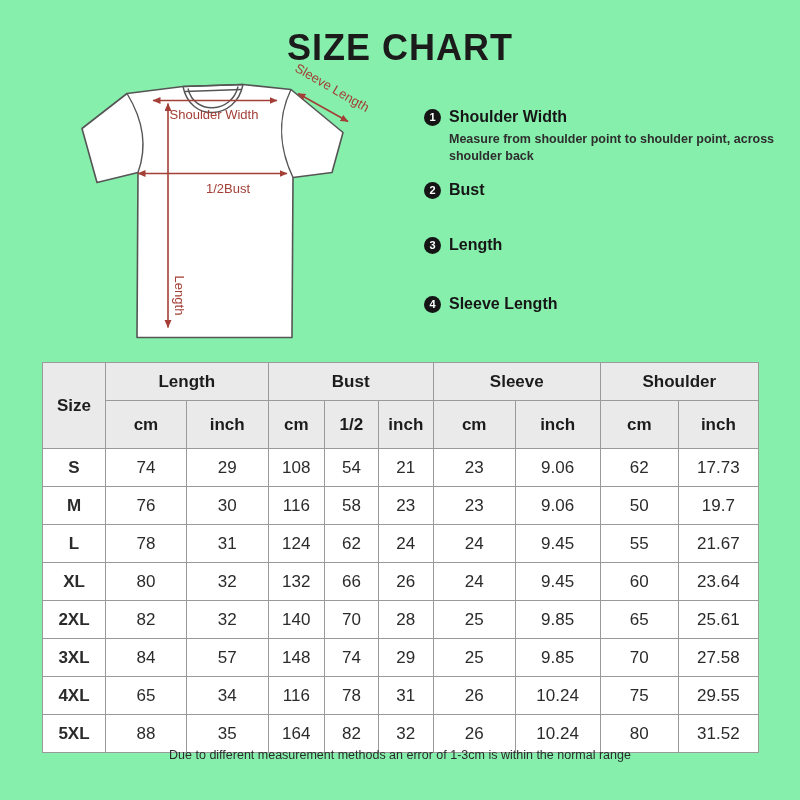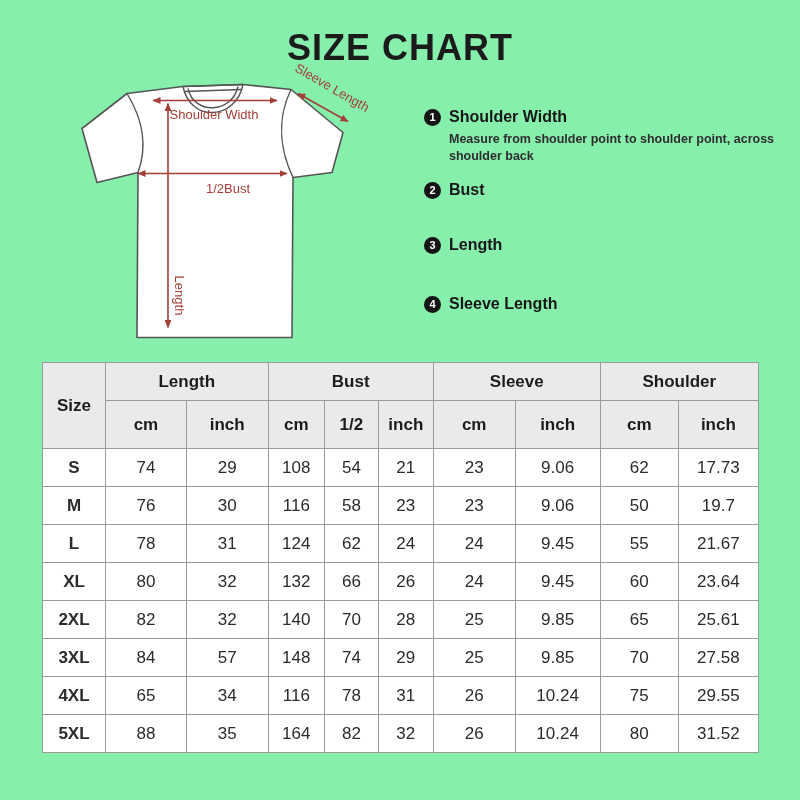--- a/index.html
+++ b/index.html
@@ -267,14 +267,15 @@
             <td>32</td>
             <td>26</td>
             <td>10.24</td>
             <td>80</td>
             <td>31.52</td>
           </tr>
         </tbody>
     </table>
   </div>
 
+  <div class="footer-line footer-1">Due to different measurement methods an error of 1-3cm is within the normal range</div>
 
 </div>
 
 </body></html>

